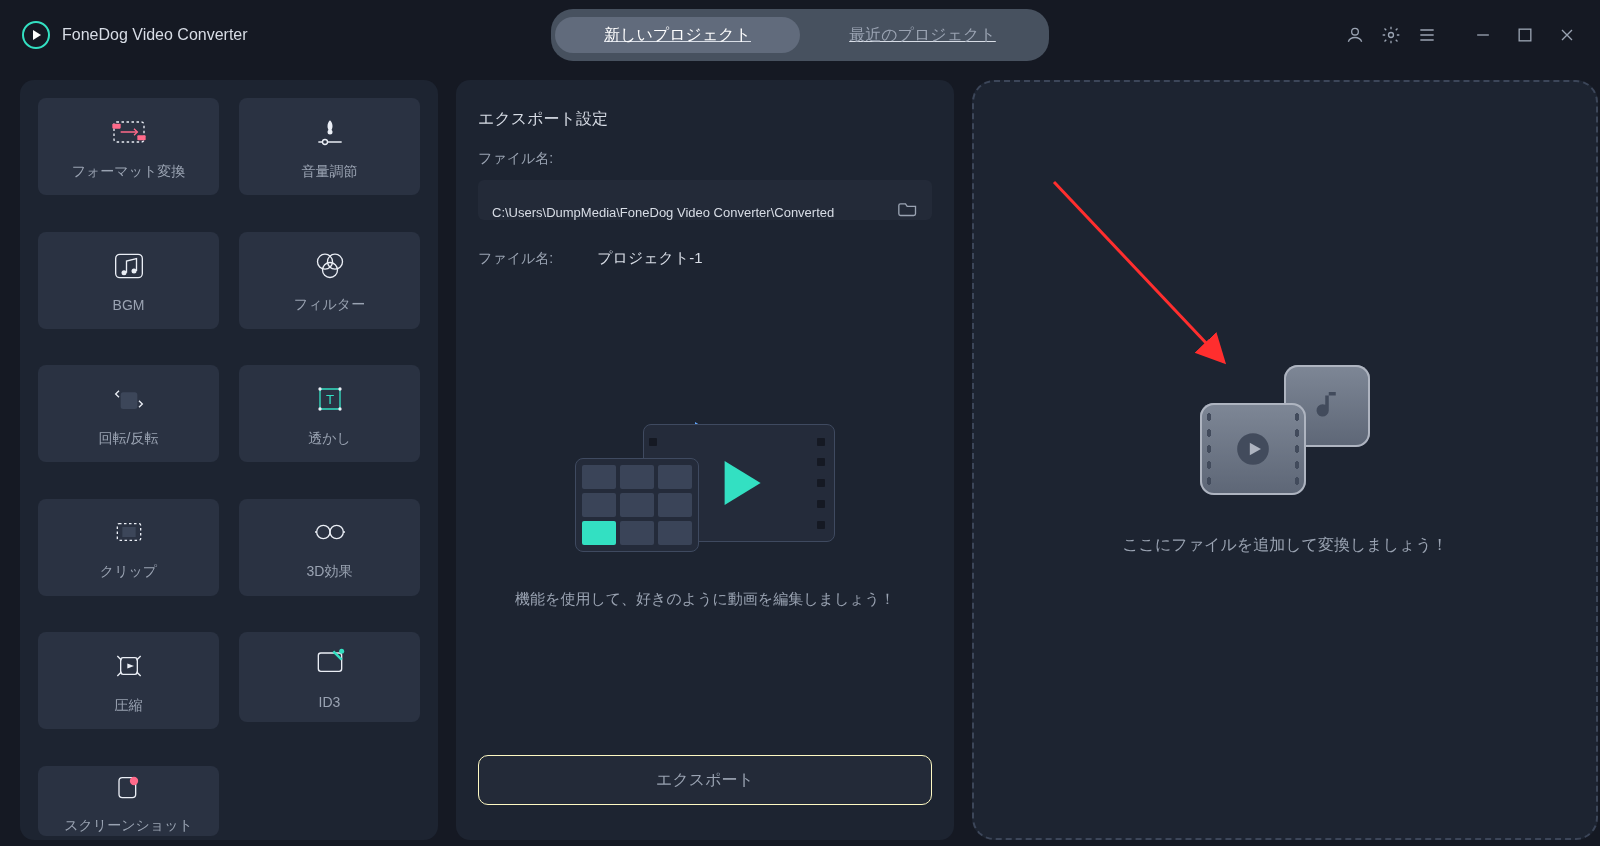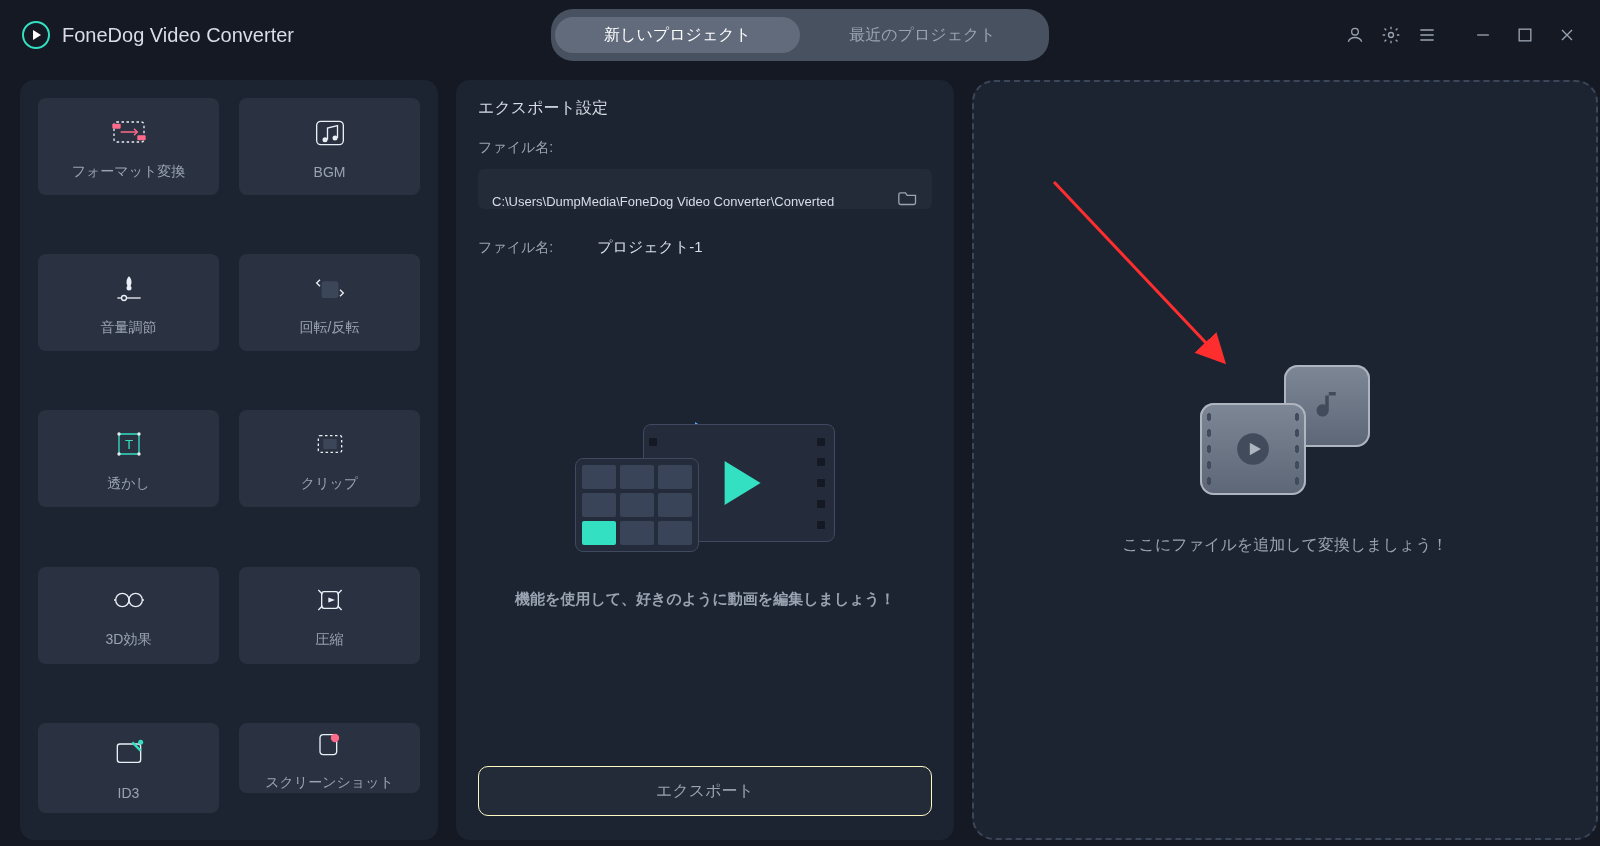--- a/index.html
+++ b/index.html
@@ -18,43 +18,43 @@
   html,body{margin:0;padding:0;width:1600px;height:846px;background:var(--bg);
             font-family:"Segoe UI","Hiragino Kaku Gothic ProN","Meiryo",sans-serif;
             color:var(--text);overflow:hidden;}
   
   .titlebar{height:70px;display:flex;align-items:center;padding:0 22px;}
   .brand{display:flex;align-items:center;gap:12px;}
   .logo-ring{width:24px;height:24px;border:2px solid var(--accent);border-radius:50%;
              display:flex;align-items:center;justify-content:center;}
   .logo-tri{width:0;height:0;border-left:8px solid #fff;border-top:5px solid transparent;
             border-bottom:5px solid transparent;margin-left:2px;}
-  .brand-title{font-size:20px;}
+  .brand-title{font-size:16px;}
   .tab-bar{margin-left:auto;margin-right:auto;position:absolute;left:50%;transform:translateX(-50%);
            background:var(--tab-pill);border-radius:22px;height:44px;display:flex;align-items:center;
-           padding:4px;width:490px;}
+           padding:4px;width:490px;text-decoration:underline;}
   .tab{flex:1;height:36px;border-radius:18px;display:flex;align-items:center;justify-content:center;
        font-size:16px;color:var(--text-dim);cursor:pointer;}
   .tab.active{background:var(--tab-active);color:#fff;}
   .sys-icons{margin-left:auto;display:flex;align-items:center;gap:14px;}
   .ic{width:22px;height:22px;display:flex;align-items:center;justify-content:center;color:var(--text-dim);}
   .ic svg{width:20px;height:20px;fill:none;stroke:currentColor;stroke-width:1.6;}
   .win-ctrl{margin-left:20px;display:flex;gap:20px;color:var(--text-dim);}
   
   .main{display:grid;grid-template-columns:418px 498px 626px;gap:18px;
         padding:10px 20px 0 20px;height:760px;}
   .panel{background:var(--panel);border-radius:14px;overflow:hidden;}
   
   .tools{padding:18px;display:grid;grid-template-columns:1fr 1fr;gap:20px;overflow:hidden;}
   .tool{background:var(--tile);border-radius:8px;height:97px;display:flex;flex-direction:column;
         align-items:center;justify-content:center;gap:12px;color:var(--text-dim);cursor:pointer;}
   .tool svg, .tool .ico-box{width:40px;height:38px;fill:none;stroke:#eaeef5;stroke-width:1.6;}
   .tool-label{font-size:14px;}
   
-  .center{display:flex;flex-direction:column;padding:18px 22px;}
+  .center{display:flex;flex-direction:column;padding:29px 22px;}
   .sec-title{font-size:16px;margin-bottom:14px;}
   .field-lbl{font-size:14px;color:var(--text-dim);margin:6px 0;}
   .path-box{margin-top:6px;background:var(--input-bg);border-radius:6px;height:40px;
             display:flex;align-items:flex-end;padding:0 14px;font-size:13px;}
   .path-box .folder-ic{margin-left:auto;color:var(--text-dim);}
   .file-row{display:flex;align-items:center;gap:33px;margin-top:22px;}
   .file-row .val{background:transparent;border:1px solid transparent;color:var(--text);
                  font-size:15px;padding:6px 10px;}
   .center-canvas{flex:1;display:flex;flex-direction:column;align-items:center;justify-content:center;
                  gap:28px;margin-top:-10px;}
@@ -71,21 +71,21 @@
   .sprk{width:8px;height:8px;background:#151923;border-radius:1px;}
   .play-tri{position:absolute;left:50%;top:50%;transform:translate(-40%,-50%);
             width:0;height:0;border-left:36px solid var(--accent);
             border-top:22px solid transparent;border-bottom:22px solid transparent;}
   .arrow-path{position:absolute;left:78px;top:18px;width:44px;height:44px;
               border-left:2px dashed #5fa6ff;border-top:2px dashed #5fa6ff;
               border-top-left-radius:24px;}
   .arrow-path::after{content:"";position:absolute;right:-4px;top:-6px;
                      border-left:8px solid #5fa6ff;border-top:5px solid transparent;
                      border-bottom:5px solid transparent;}
-  .canvas-text{text-align:right;color:var(--text-dim);font-size:15px;line-height:1.7;padding:0 30px;font-weight:bold;}
+  .canvas-text{text-align:right;color:var(--text-dim);font-size:15px;line-height:1.7;padding:0 30px;}
   .export-btn{height:48px;border-radius:10px;background:var(--input-bg);border:1px solid #fef9c3;
               display:flex;align-items:center;justify-content:center;font-size:16px;
               color:var(--text-dim);margin-top:auto;margin-bottom:6px;cursor:pointer;}
   
   .drop{background:var(--panel);border-radius:22px;border:2px dashed #3c4659;
         display:flex;flex-direction:column;align-items:center;justify-content:center;gap:40px;
         position:relative;}
   .drop-illus{position:relative;width:170px;height:130px;}
   .media-card{position:absolute;border-radius:14px;background:linear-gradient(180deg,#7e8796 0%,#5d6676 100%);
               box-shadow:inset 0 0 0 2px #aeb4c0;display:flex;align-items:center;justify-content:center;}
@@ -164,38 +164,46 @@
         <path d="M14 20h20" stroke="#ff6a8a"></path>
           <path d="M30 16l4 4-4 4" stroke="#ff6a8a"></path>
         <rect x="4" y="10" width="10" height="6" rx="1" fill="#ff6a8a" stroke="none"></rect>
         <rect x="34" y="24" width="10" height="6" rx="1" fill="#ff6a8a" stroke="none"></rect>
         </svg>
       <span class="tool-label">フォーマット変換</span>
     </div>
 
     <div class="tool">
       <svg viewBox="0 0 48 40">
+          <path d="M24 6c-4 4-4 10 0 14 4-4 4-10 0-14z" fill="#eaeef5" stroke="none"></path>
+        <circle cx="24" cy="20" r="3" fill="#eaeef5" stroke="none"></circle>
+          <path d="M10 32h28"></path>
+        <circle cx="18" cy="32" r="3" fill="#2a3242"></circle>
+        </svg>
+      <span class="tool-label">音量調節</span>
+    </div>
+
+    <div class="tool">
+      <svg viewBox="0 0 48 40">
           <rect x="8" y="6" width="32" height="28" rx="5"></rect>
         <circle cx="18" cy="28" r="3" fill="#eaeef5" stroke="none"></circle>
           <circle cx="30" cy="26" r="3" fill="#eaeef5" stroke="none"></circle>
         <path d="M21 28V14l12-3v15"></path>
         </svg>
       <span class="tool-label">BGM</span>
     </div>
 
     <div class="tool">
       <svg viewBox="0 0 48 40">
-          <path d="M24 6c-4 4-4 10 0 14 4-4 4-10 0-14z" fill="#eaeef5" stroke="none"></path>
-        <circle cx="24" cy="20" r="3" fill="#eaeef5" stroke="none"></circle>
-          <path d="M10 32h28"></path>
-        <circle cx="18" cy="32" r="3" fill="#2a3242"></circle>
-        </svg>
-      <span class="tool-label">音量調節</span>
-    </div>
-
+          <circle cx="18" cy="16" r="9"></circle>
+          <circle cx="30" cy="16" r="9"></circle>
+          <circle cx="24" cy="26" r="9"></circle>
+        </svg>
+      <span class="tool-label">フィルター</span>
+    </div>
 
     <div class="tool">
       <svg viewBox="0 0 48 40">
           <rect x="14" y="12" width="20" height="20" rx="3" fill="#3c4659" stroke="none"></rect>
         <path d="M12 10l-4 4 4 4"></path>
           <path d="M36 30l4-4-4-4"></path>
         </svg>
       <span class="tool-label">回転/反転</span>
     </div>
 

